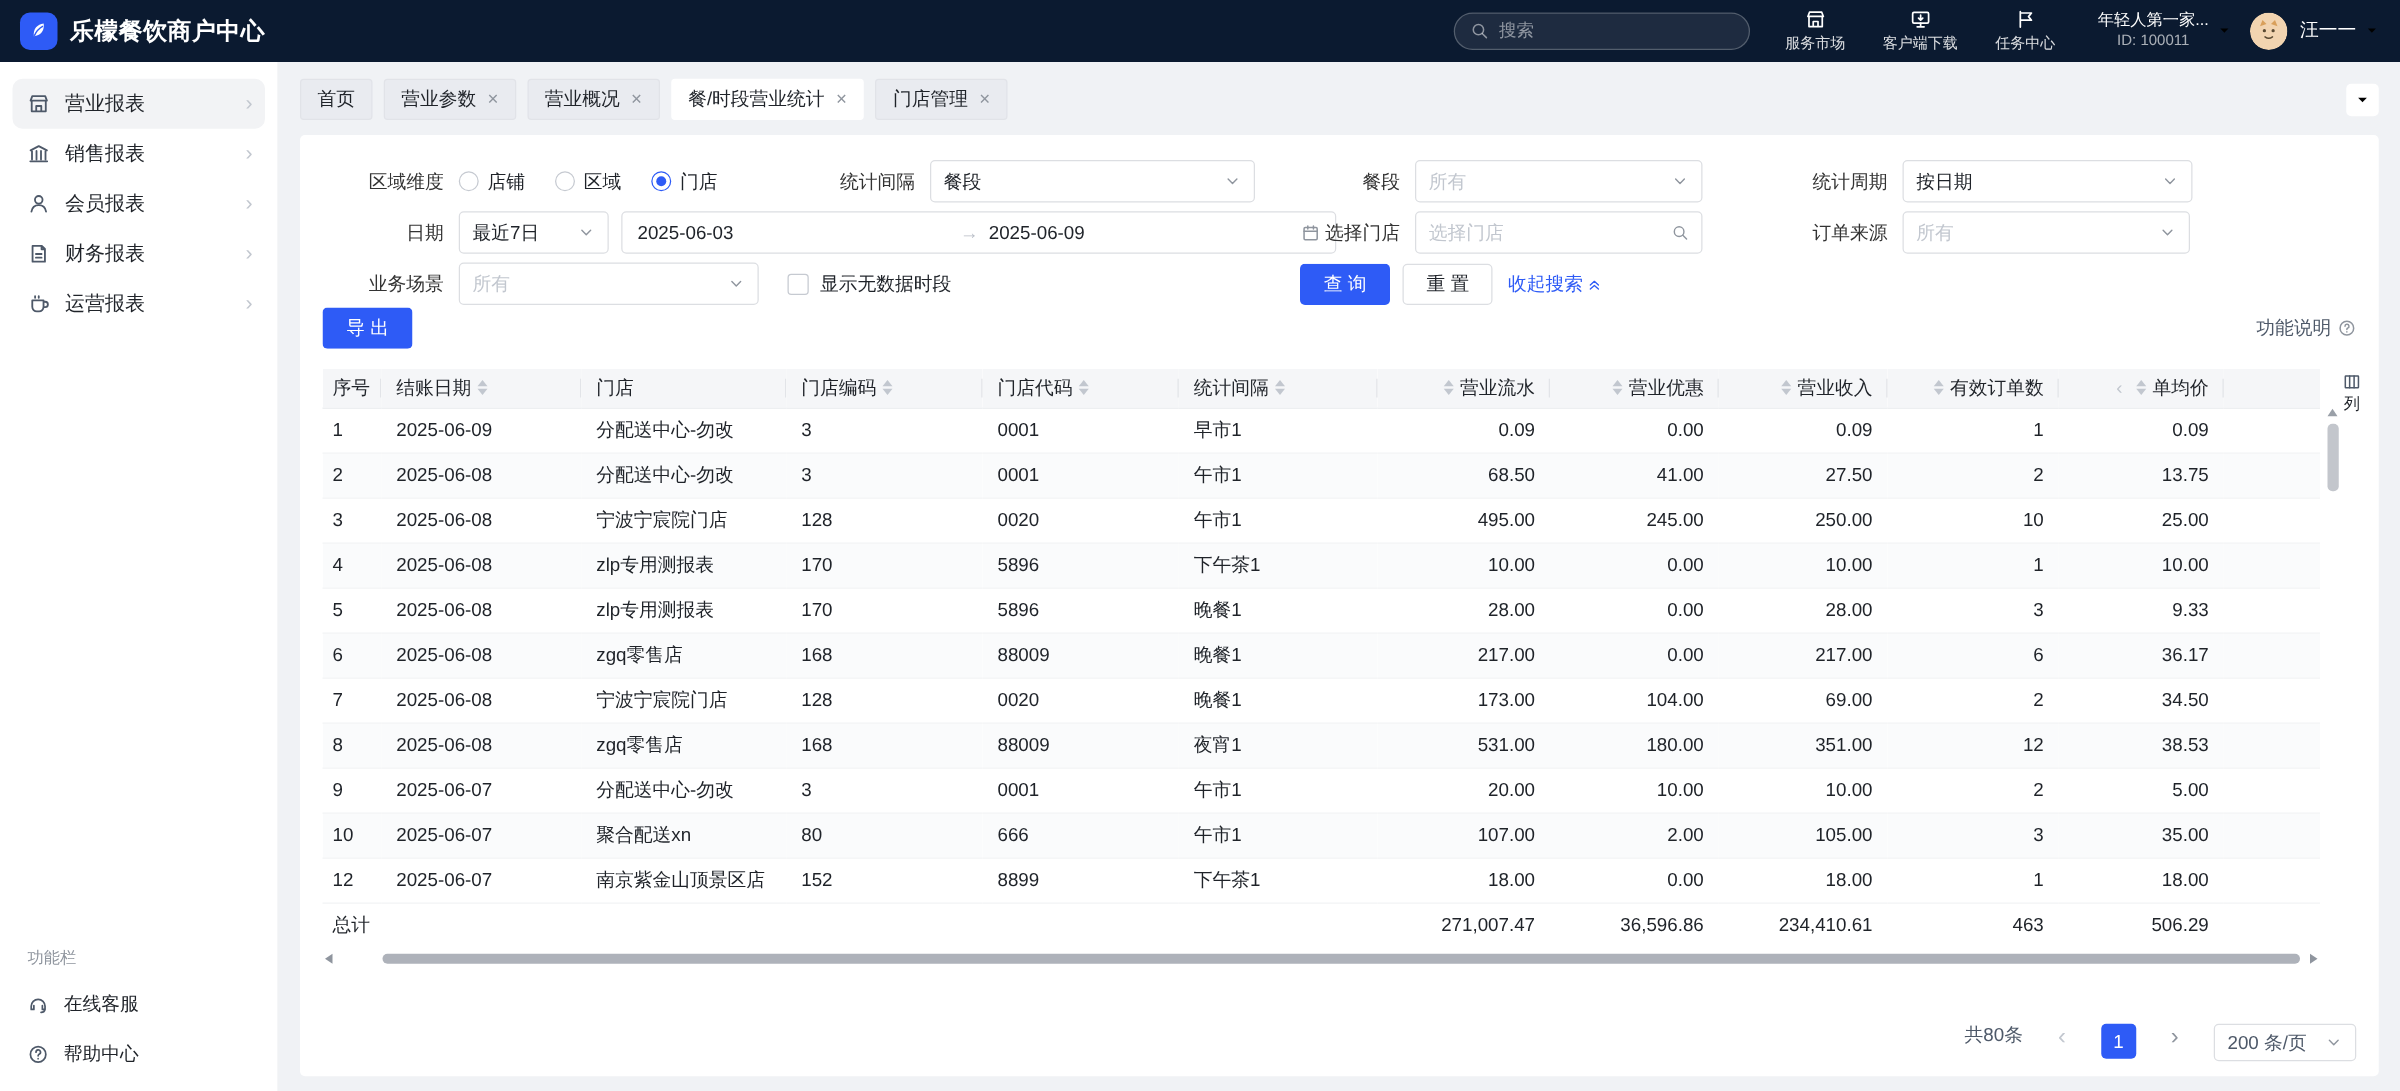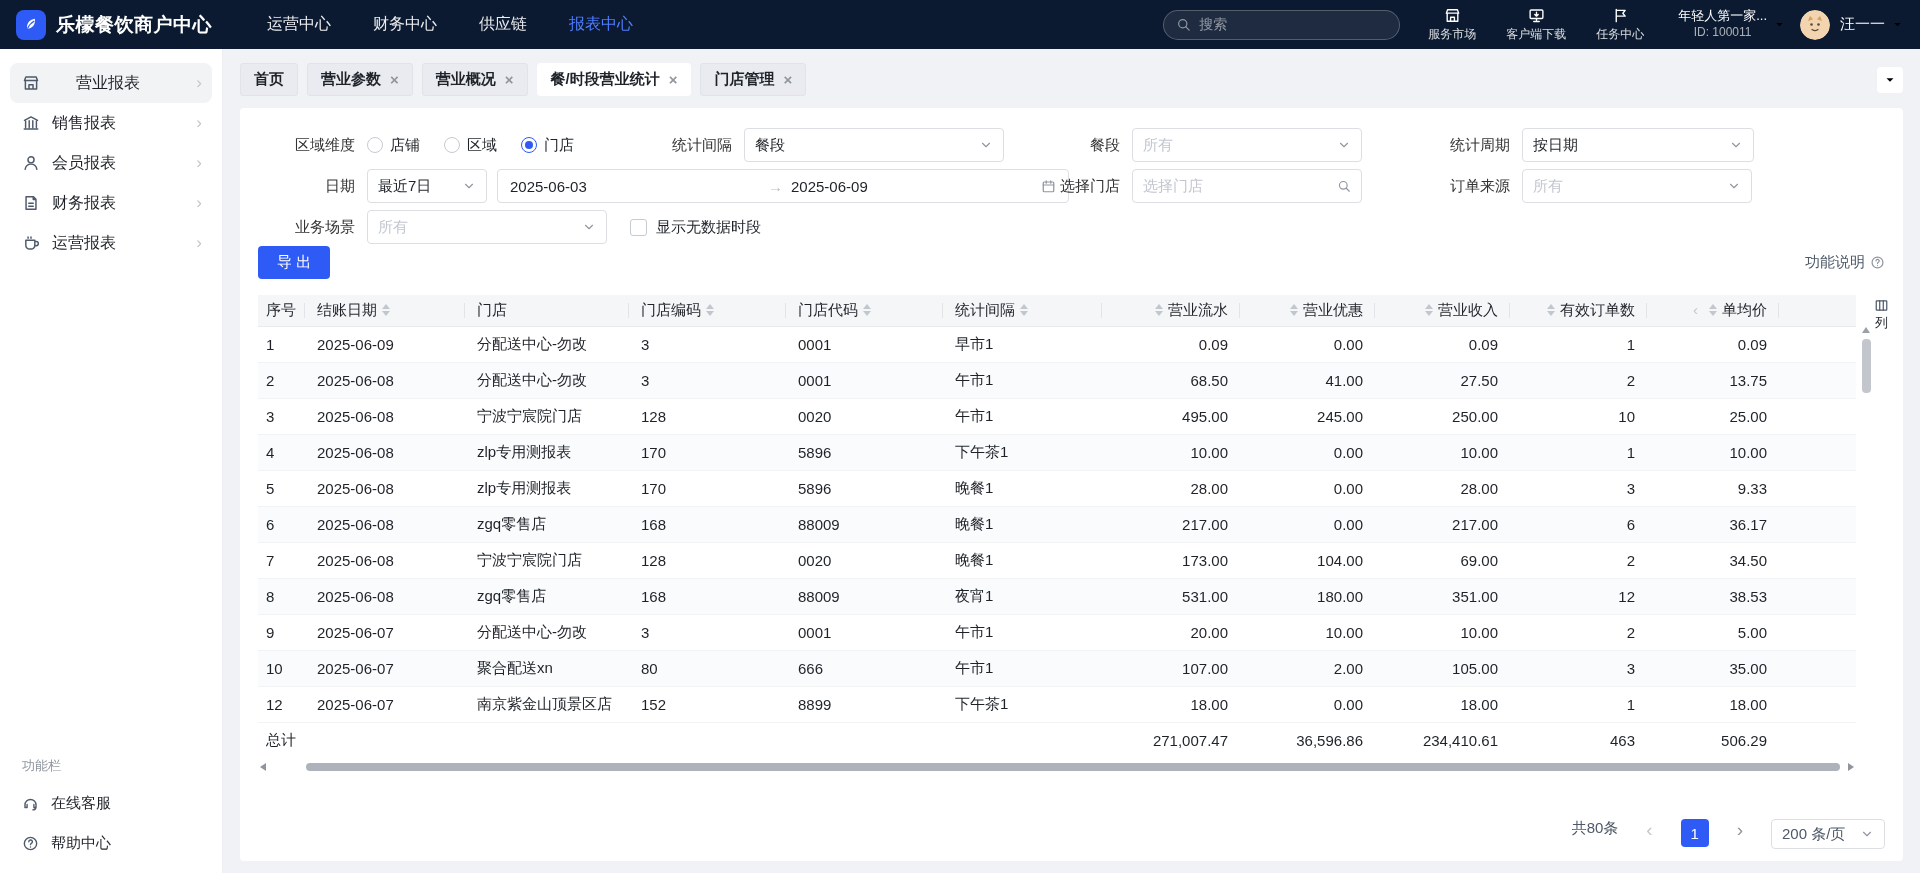--- a/index.html
+++ b/index.html
@@ -34,34 +34,34 @@
   .user-name { margin-left:10px; font-size:15px; cursor:pointer; white-space:nowrap; }
 
   
   .sidebar { position:fixed; top:49px; left:0; bottom:0; width:223px; background:#fff;
     border-right:1px solid #eceef1; z-index:10; }
   #side-menu { padding:14px 10px 0; }
   .side-item { position:relative; display:flex; align-items:center; height:40px; padding:0 10px 0 12px;
     border-radius:8px; font-size:16px; cursor:pointer; }
   .side-item .ic { margin-right:12px; color:#4e5969; }
   .side-item .ic svg { width:18px; height:18px; }
-  .side-item.active { background:#f2f3f5;gap:24px; }
+  .side-item.active { background:#f2f3f5; }
   .side-chev { position:absolute; right:10px; color:#c2c7cf; font-size:17px; }
   .side-footer { position:absolute; left:0; right:0; bottom:10px; padding:0 10px; }
   .side-section { font-size:13px; color:#8f959e; padding:0 12px; margin-bottom:8px; }
   .sf-item { display:flex; align-items:center; height:40px; padding:0 12px; font-size:15px; cursor:pointer; }
   .sf-item .ic { margin-right:12px; color:#4e5969; }
   .sf-item .ic svg { width:17px; height:17px; }
   .badge { margin-left:8px; background:#f54a45; color:#fff; font-size:11px; line-height:16px;
     padding:0 6px; border-radius:9px; }
 
   
   .main { position:absolute; top:49px; left:223px; right:0; bottom:0; background:#f0f2f5; overflow:hidden; }
   .tabs-row { display:flex; align-items:center; margin:14px 17px 0; height:33px; }
-  #tabs { display:flex; gap:9px;font-weight:bold; }
+  #tabs { display:flex; gap:9px; }
   .tab { display:flex; align-items:center; height:33px; padding:0 13px; background:#e9ebf0;
     border:1px solid #e1e3e8; border-radius:3px; font-size:15px; cursor:pointer; white-space:nowrap; }
   .tab.active { background:#fff; border-color:#fff; }
   .tab-x { margin-left:9px; color:#8f959e; font-size:15px; line-height:1; }
   .tabs-more { margin-left:auto; width:26px; height:26px; background:#fff; border:none; border-radius:4px;
     color:#4e5969; display:flex; align-items:center; justify-content:center; cursor:pointer; }
   .tabs-more svg { width:14px; height:14px; }
 
   .panel { position:relative; margin:12px 17px 0; height:753px; background:#fff; border-radius:4px; }
 
@@ -151,26 +151,20 @@
 <body>
 
 <header class="topbar">
   <div class="logo">
     <svg width="18" height="18" viewBox="0 0 16 16">
         <path d="M11.5 2.5c-4.5.6-7.6 3.6-7 9.1 4.6-.6 7.7-3.6 7-9.1z" fill="#ffffff" stroke="none"></path>
         <path d="M4.8 11.3C6.2 8 8.3 5.9 11 4.4" stroke="#2e5bf6" stroke-width="1" fill="none"></path>
       </svg>
   </div>
   <div class="brand">乐檬餐饮商户中心</div>
-  <nav class="topnav" id="topnav">
-      <div class="tnav">运营中心</div>
-      <div class="tnav">财务中心</div>
-      <div class="tnav">供应链</div>
-      <div class="tnav active">报表中心</div>
-    </nav>
   <div class="tb-search">
     <span class="ic">
         <svg width="15" height="15" viewBox="0 0 16 16">
           <circle cx="7.2" cy="7.2" r="4.4"></circle>
           <path d="M10.6 10.6 14 14"></path>
         </svg>
       </span>
     <span>搜索</span>
   </div>
   <div class="quick" id="quick-actions">
@@ -438,20 +432,32 @@
               <svg viewBox="0 0 16 16">
                 <path d="M4 6l4 4 4-4"></path>
               </svg>
             </span>
         </div>
       </div>
       <div class="fg" style="left:390px;top:102px">
         <span class="cbox"></span>
         <span class="cb-label">显示无数据时段</span>
       </div>
+      <div class="fg" style="left:800px;top:102px">
+        <button class="btn primary">查 询</button>
+        <button class="btn ghost">重 置</button>
+        <span class="link">
+          <span>收起搜索</span>
+          <span class="ic">
+              <svg viewBox="0 0 16 16">
+                <path d="M4 8.6 8 5l4 3.6M4 12.6 8 9l4 3.6"></path>
+              </svg>
+            </span>
+        </span>
+      </div>
     </div>
 
     <div class="toolbar">
       <button class="btn primary">导 出</button>
       <div class="help">
         <span>功能说明</span>
         <span class="ic">
             <svg viewBox="0 0 16 16">
               <circle cx="8" cy="8" r="5.8"></circle>
               <path d="M6.4 6.4A1.7 1.7 0 1 1 8.6 8c-.4.3-.6.6-.6 1.1M8 11.2v.1"></path>

